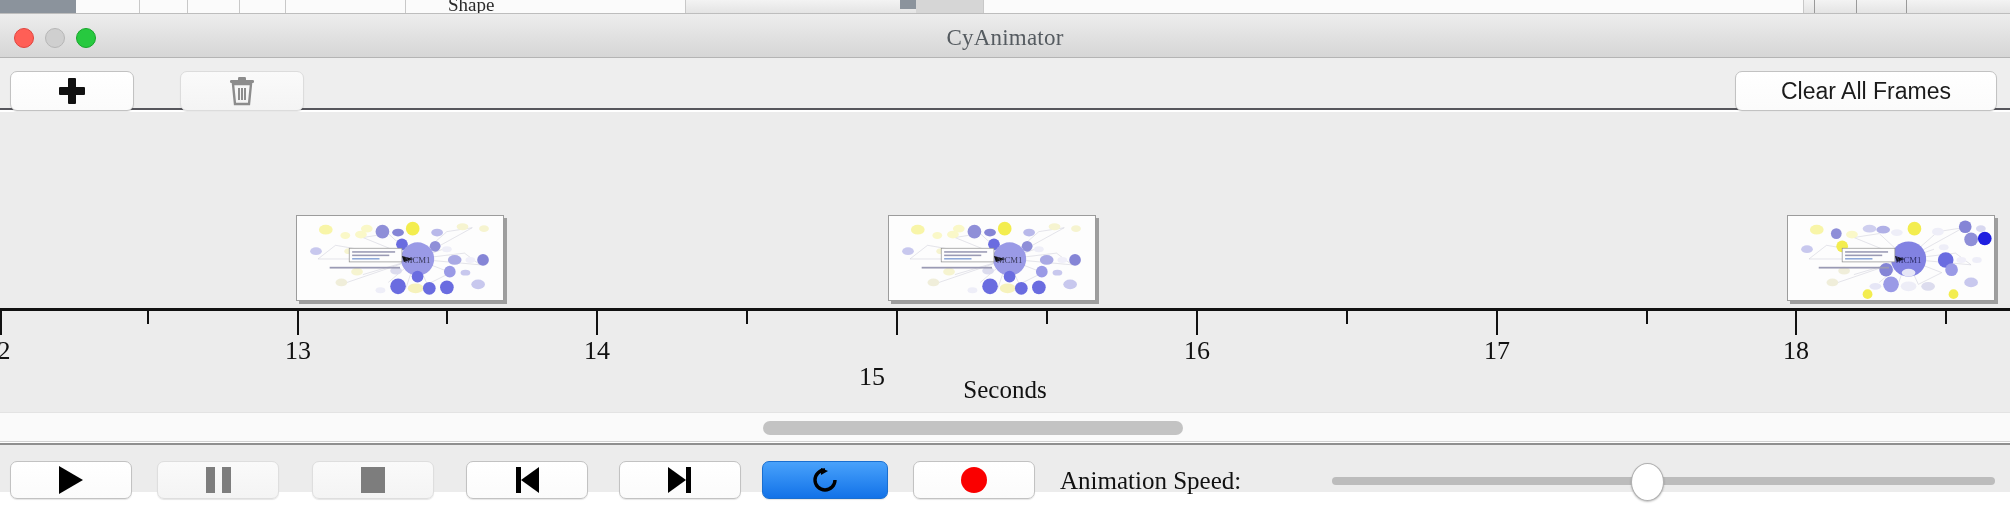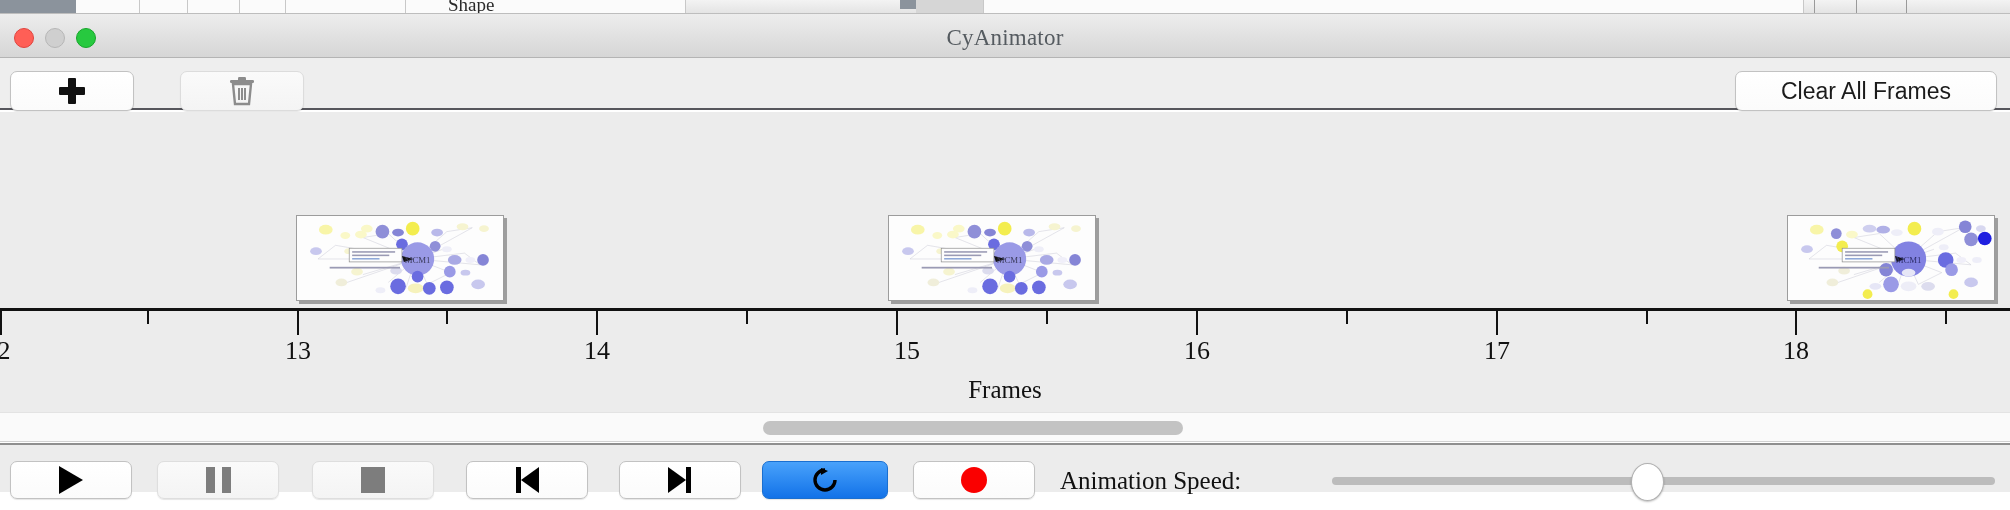--- a/index.html
+++ b/index.html
@@ -400,26 +400,26 @@
     <div class="tick major" style="left:1196px;"></div>
     <div class="tick minor" style="left:1346px;"></div>
     <div class="tick major" style="left:1496px;"></div>
     <div class="tick minor" style="left:1646px;"></div>
     <div class="tick major" style="left:1795px;"></div>
     <div class="tick minor" style="left:1945px;"></div>
 
     <div class="tick-label" style="left:4px;">2</div>
     <div class="tick-label" style="left:298px;">13</div>
     <div class="tick-label" style="left:597px;">14</div>
-    <div class="tick-label" style="left:907px;">15</div>
+    <div class="tick-label" style="left:872px;margin-top:26px;">15</div>
     <div class="tick-label" style="left:1197px;">16</div>
     <div class="tick-label" style="left:1497px;">17</div>
     <div class="tick-label" style="left:1796px;">18</div>
 
-    <div class="axis-title">Frames</div>
+    <div class="axis-title">Seconds</div>
   </div>
 
   <div class="hscroll">
     <div class="hscroll-thumb"></div>
   </div>
 
   <div class="controls">
 
     <div class="cbtn" id="play-btn">
       <span class="ico-play"></span>

